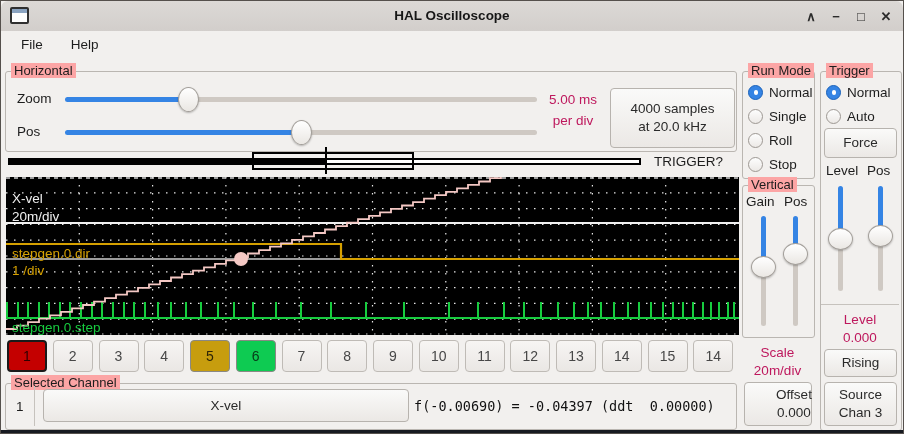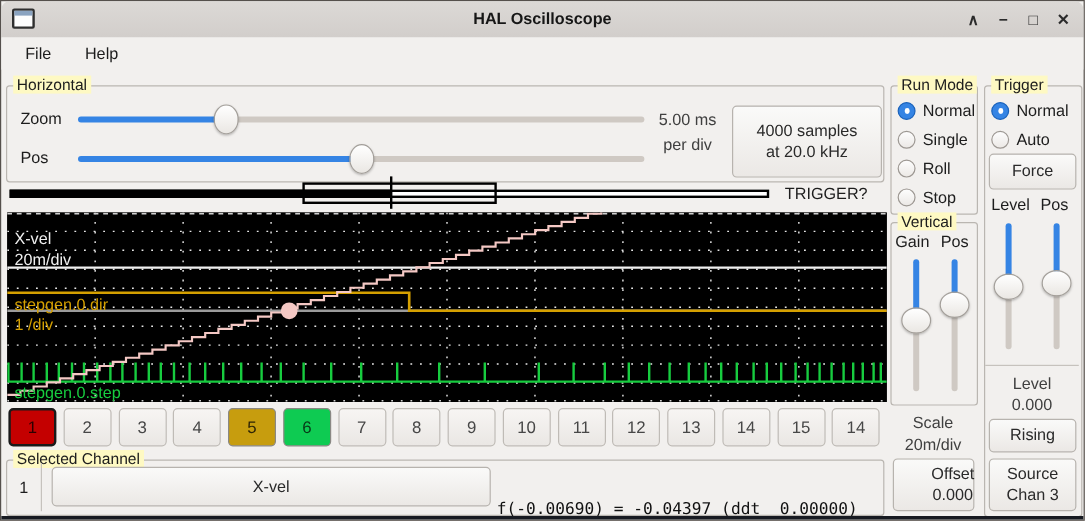--- a/index.html
+++ b/index.html
@@ -19,21 +19,21 @@
     text-align:center;font-weight:bold;font-size:13.5px;color:#161616;}
   .win-controls{position:absolute;right:8px;top:0;height:30px;display:flex;align-items:center;gap:7px;}
   .win-btn{width:18px;height:18px;display:flex;align-items:center;justify-content:center;
     font-size:13px;font-weight:bold;color:#2b2b2b;cursor:default;}
   
   .menubar{position:absolute;left:0;top:30px;width:100%;height:27px;background:#f2f0ee;
     display:flex;align-items:center;padding-left:14px;gap:16px;box-sizing:border-box;}
   .menu-item{font-size:13.5px;color:#1d1d1d;padding:3px 6px;}
   
   .groupbox{position:absolute;border:1px solid #bab6b1;border-radius:3px;}
-  .groupbox-title{position:absolute;top:-9px;left:5px;background:#fef9c3;
+  .groupbox-title{position:absolute;top:-9px;left:5px;background:#fca5a5;
     padding:0 3px;font-size:13px;color:#1d1d1d;white-space:nowrap;}
   
   .btn{position:absolute;background:linear-gradient(#fafaf9,#ebe8e5);
     border:1px solid #b7b3ae;border-radius:4px;color:#2a2a2a;font-size:13.5px;
     display:flex;flex-direction:column;align-items:center;justify-content:center;
     line-height:18px;box-sizing:border-box;text-align:center;}
   .label{position:absolute;font-size:13.5px;color:#1d1d1d;white-space:nowrap;}
   
   .hslider{position:absolute;height:25px;}
   .vslider{position:absolute;width:25px;}
@@ -66,21 +66,21 @@
   .scope{position:absolute;left:5px;top:176px;width:733px;height:158px;background:#000;}
   
   .chan-btn{position:absolute;top:339px;width:40px;height:32px;border-radius:4px;
     background:linear-gradient(#f7f5f3,#eae7e4);border:1px solid #bfbbb6;color:#474747;
     font-size:14px;display:flex;align-items:center;justify-content:center;box-sizing:border-box;}
   
   .readout{position:absolute;font-family:"DejaVu Sans Mono",monospace;font-size:13.5px;
     color:#111;white-space:pre;}
   .divider-v{position:absolute;width:1px;background:#c6c2bd;}
   .divider-h{position:absolute;height:1px;background:#c6c2bd;}
-  .caption{position:absolute;font-size:13.5px;color:#404040;text-align:center;}
+  .caption{position:absolute;font-size:13.5px;color:#be185d;text-align:center;}
   .bottom-strip{position:absolute;left:0;top:429px;width:100%;height:5px;background:#171a21;}
 </style>
 </head>
 <body>
 
 <div class="titlebar">
   <div class="win-icon"></div>
   <div class="win-title">HAL Oscilloscope</div>
   <div class="win-controls" id="win-controls">
       <div class="win-btn">∧</div>
@@ -178,21 +178,21 @@
   </div>
 
 <div class="groupbox" style="left:4px;top:382px;width:730px;height:45px;">
   <span class="groupbox-title">Selected Channel</span>
 </div>
 <span class="label" style="left:15px;top:398px;">1</span>
 <div class="divider-v" style="left:33px;top:385px;height:40px;"></div>
 <div class="btn" style="left:42px;top:388px;width:366px;height:33px;">
   <span>X-vel</span>
 </div>
-<span class="readout" style="left:413px;top:397px;margin-top:18px;">f(-0.00690) = -0.04397 (ddt  0.00000)</span>
+<span class="readout" style="left:413px;top:397px;">f(-0.00690) = -0.04397 (ddt  0.00000)</span>
 
 <div class="groupbox" style="left:741px;top:70px;width:71px;height:106px;">
   <span class="groupbox-title">Run Mode</span>
 </div>
 <div class="radio-group" id="run-mode-radios" style="left:747px;top:79px;">
     <label class="radio-item">
       <span class="radio checked"></span>
       <span class="radio-label">Normal</span>
     </label>
     <label class="radio-item">

